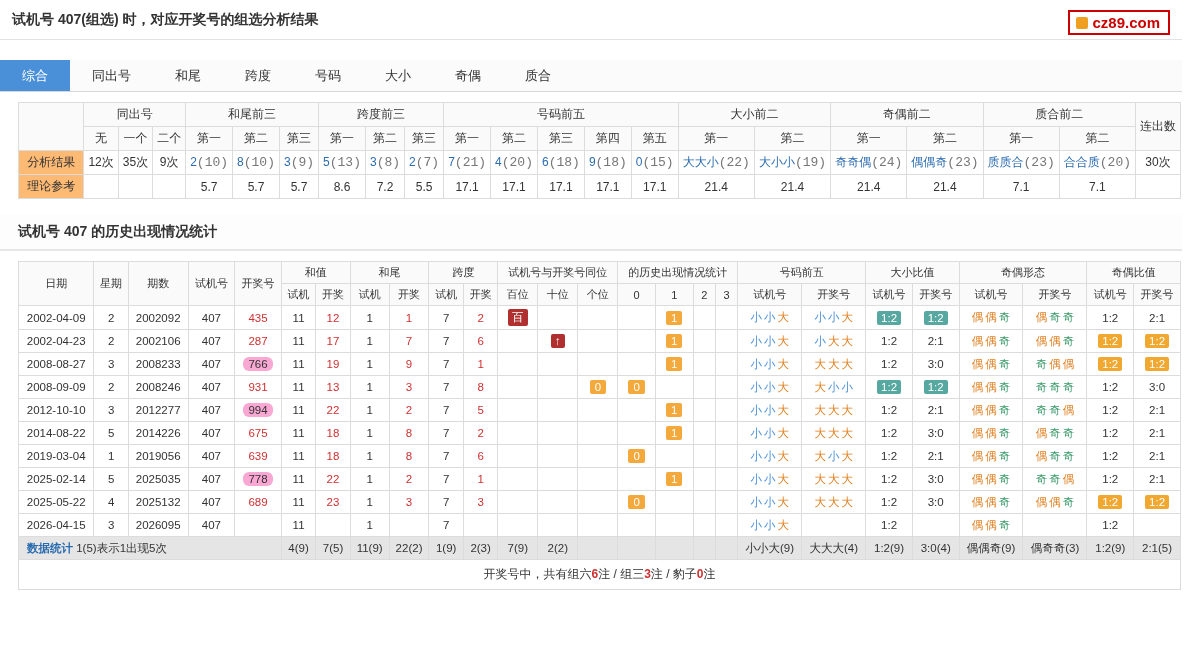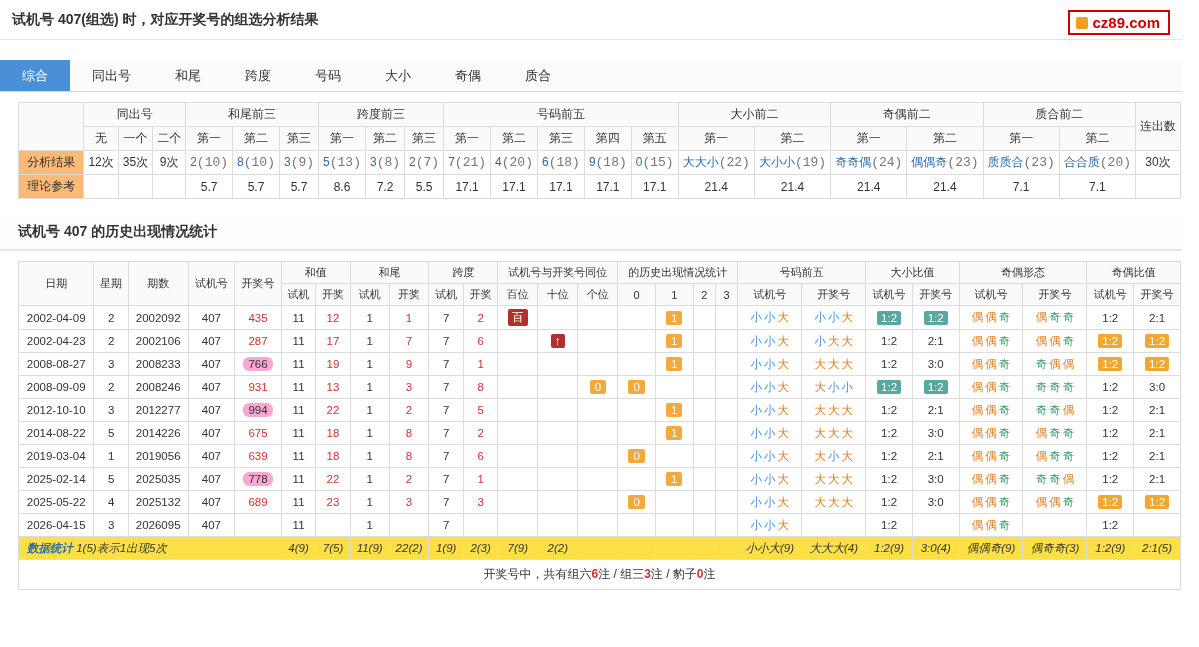--- a/index.html
+++ b/index.html
@@ -111,21 +111,21 @@
   .orange-bg { background: #f9a8d4; color: #333; padding: 1px 5px; border-radius: 6px; }
   .badge-red { background: #b03030; color: #fff; padding: 1px 4px; border-radius: 2px; display:inline-block; }
   .badge-orange { background: #f3a93c; color: #fff; padding: 1px 5px; border-radius: 2px; display:inline-block;}
   .badge-teal { background: #57a8a0; color:#fff; padding: 1px 4px; border-radius: 2px; display:inline-block;}
   .badge-amber { background: #f0a830; color:#fff; padding: 1px 4px; border-radius: 2px; display:inline-block;}
   .c-blue { color: #4a90d9; }
   .c-orange { color: #e08020; }
   .c-green { color: #3a9a6a; }
   .sp { display: inline-block; margin: 0 1px; }
 
-  .stat-row td { background: #fde047; font-weight: normal; font-style: italic; }
+  .stat-row td { background: #e5e5e5; font-weight: normal; }
   .stat-label { color: #2b6cb0; font-weight: bold; }
 
   .footer-note {
     width: 1163px;
     margin: 0 6px 14px 18px;
     border: 1px solid #dcdcdc;
     border-top: none;
     text-align: center;
     padding: 6px 0;
     font-size: 12px;

